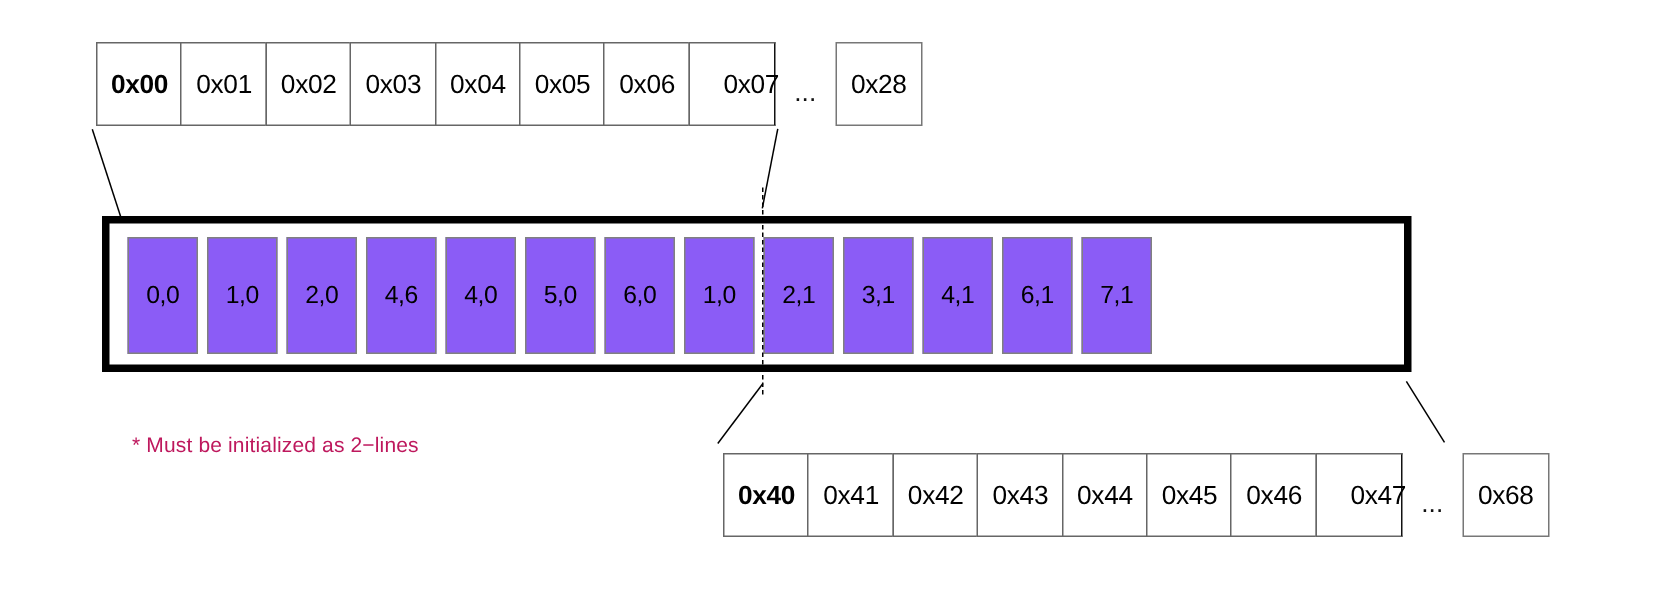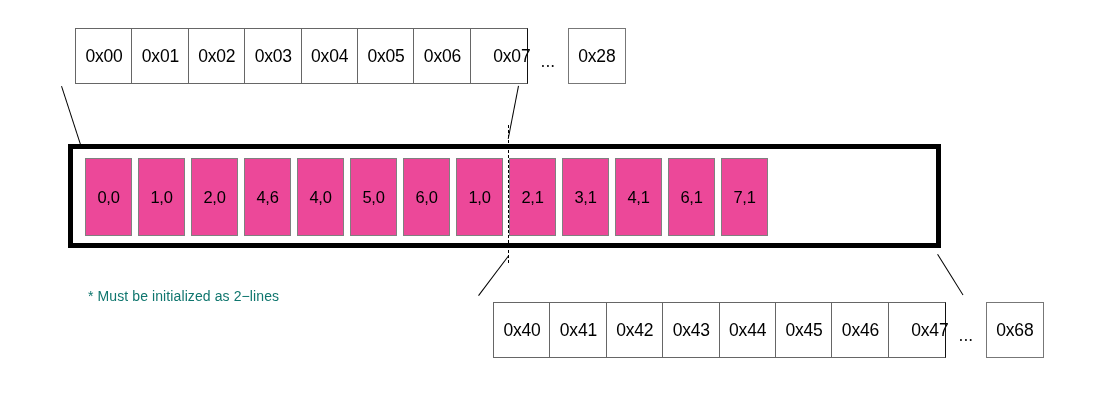--- a/index.html
+++ b/index.html
@@ -35,21 +35,22 @@
     background: #ffffff;
     display: flex;
     align-items: center;
     justify-content: center;
     font-size: 17.5px;
     letter-spacing: -0.2px;
     color: #000000;
     margin-left: -1.6px;
   }
   .addr-cell:first-child {
-    margin-left: 15px;
+    margin-left: 4px;
+    font-weight: bold;
   }
   .addr-cell.last-of-run {
     border-right-color: #111111;
     padding-left: 26px;
   }
   .ellipsis {
     width: 40px;
     height: 56px;
     display: flex;
     align-items: flex-end;
@@ -81,21 +82,21 @@
     left: 12px;
     top: 9px;
     display: flex;
     gap: 6px;
   }
   .word-cell {
     box-sizing: border-box;
     width: 47px;
     height: 78px;
     border: 1.6px solid #808080;
-    background: #ec4899;
+    background: #8b5cf6;
     display: flex;
     align-items: center;
     justify-content: center;
     font-size: 16.5px;
     letter-spacing: -0.3px;
     color: #000000;
   }
 
   
   #half-divider {
@@ -115,21 +116,21 @@
     transform-origin: 0 0;
   }
 
   
   #footnote {
     position: absolute;
     left: 88px;
     top: 288px;
     font-size: 14px;
     letter-spacing: 0.1px;
-    color: #0f766e;
+    color: #be185d;
     white-space: nowrap;
   }
 </style>
 </head>
 <body>
 
 <div id="diagram">
 
   <div class="addr-row" id="top-row" style="left:60px; top:28px;">
       <div class="addr-cell">0x00</div>

